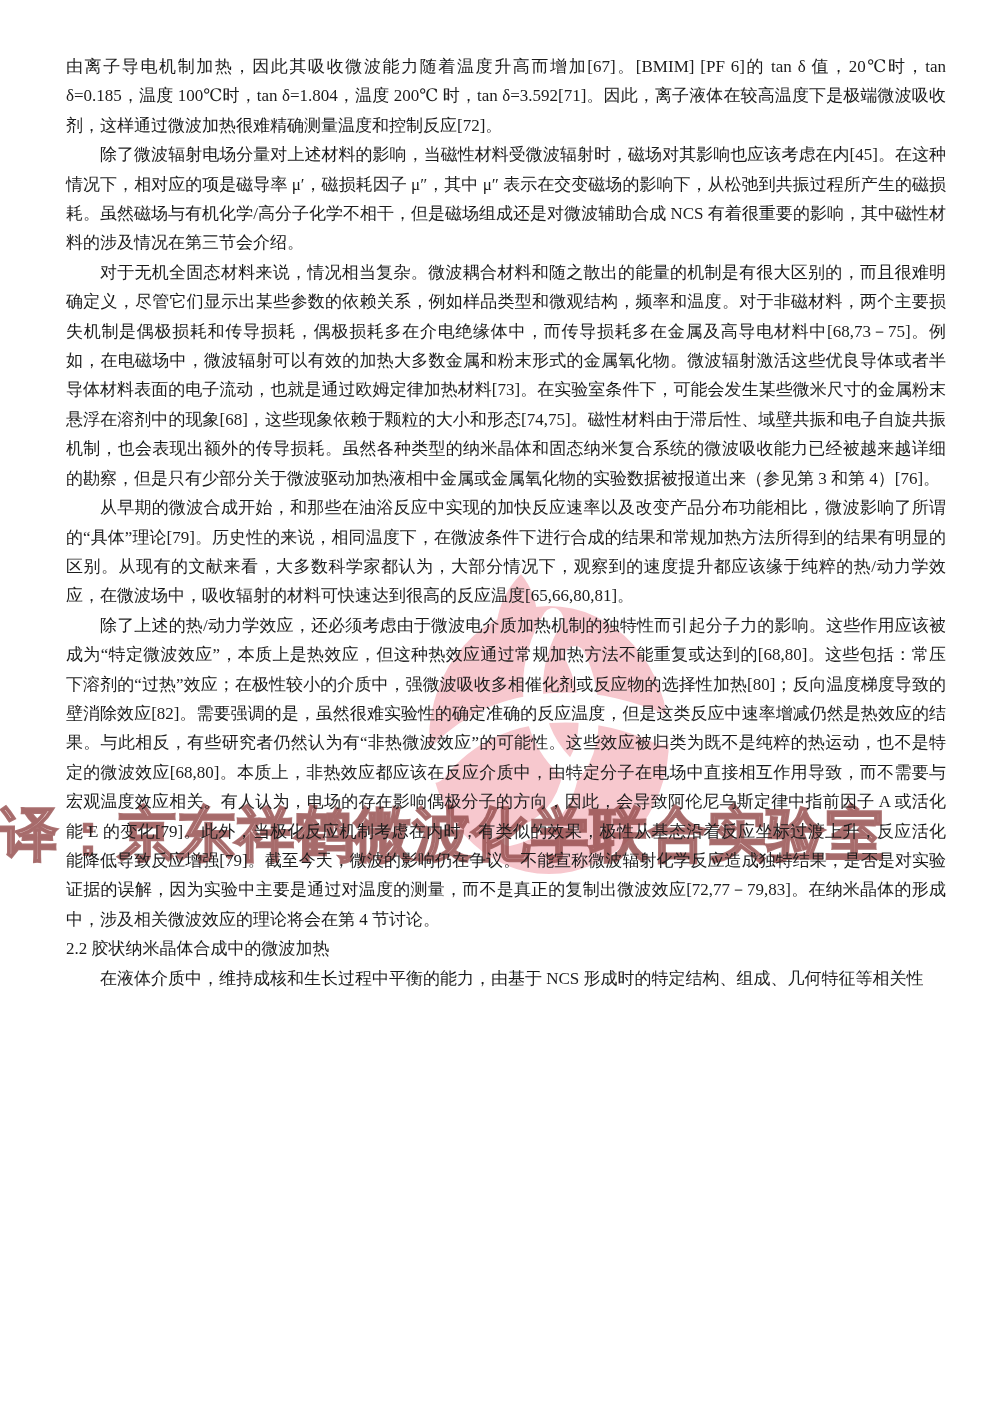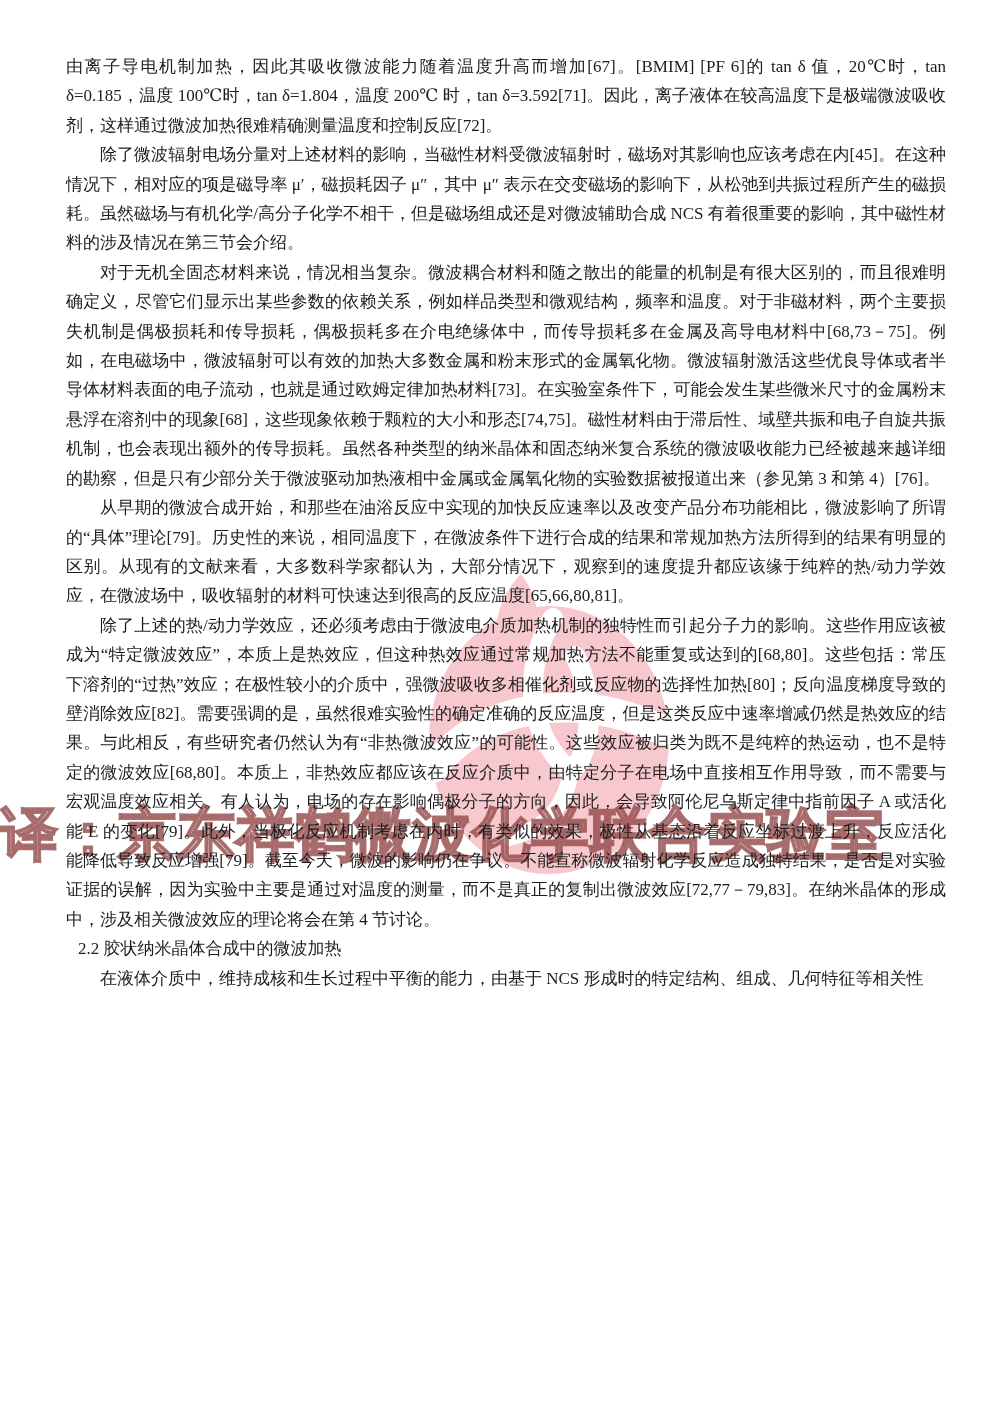--- a/index.html
+++ b/index.html
@@ -46,21 +46,21 @@
     left: 66px;
     top: 52px;
     width: 880px;
     color: #1c1c1c;
     font-size: 17px;
     line-height: 29.4px;
     text-align: justify;
   }
   .content p { margin: 0; }
   .content p.indent { text-indent: 2em; }
-  .content p.section-heading { text-indent: 0; margin-left: 12px; }
+  .content p.section-heading { text-indent: 0; }
 </style>
 </head>
 <body>
 
 <div class="page">
 
   <div class="watermark-layer">
     <svg class="wm-logo" viewBox="0 0 250 305" xmlns="http://www.w3.org/2000/svg" aria-hidden="true">
       <g opacity="0.82">
         <ellipse cx="124" cy="168" rx="120" ry="134" fill="#f6bcc4"></ellipse>

